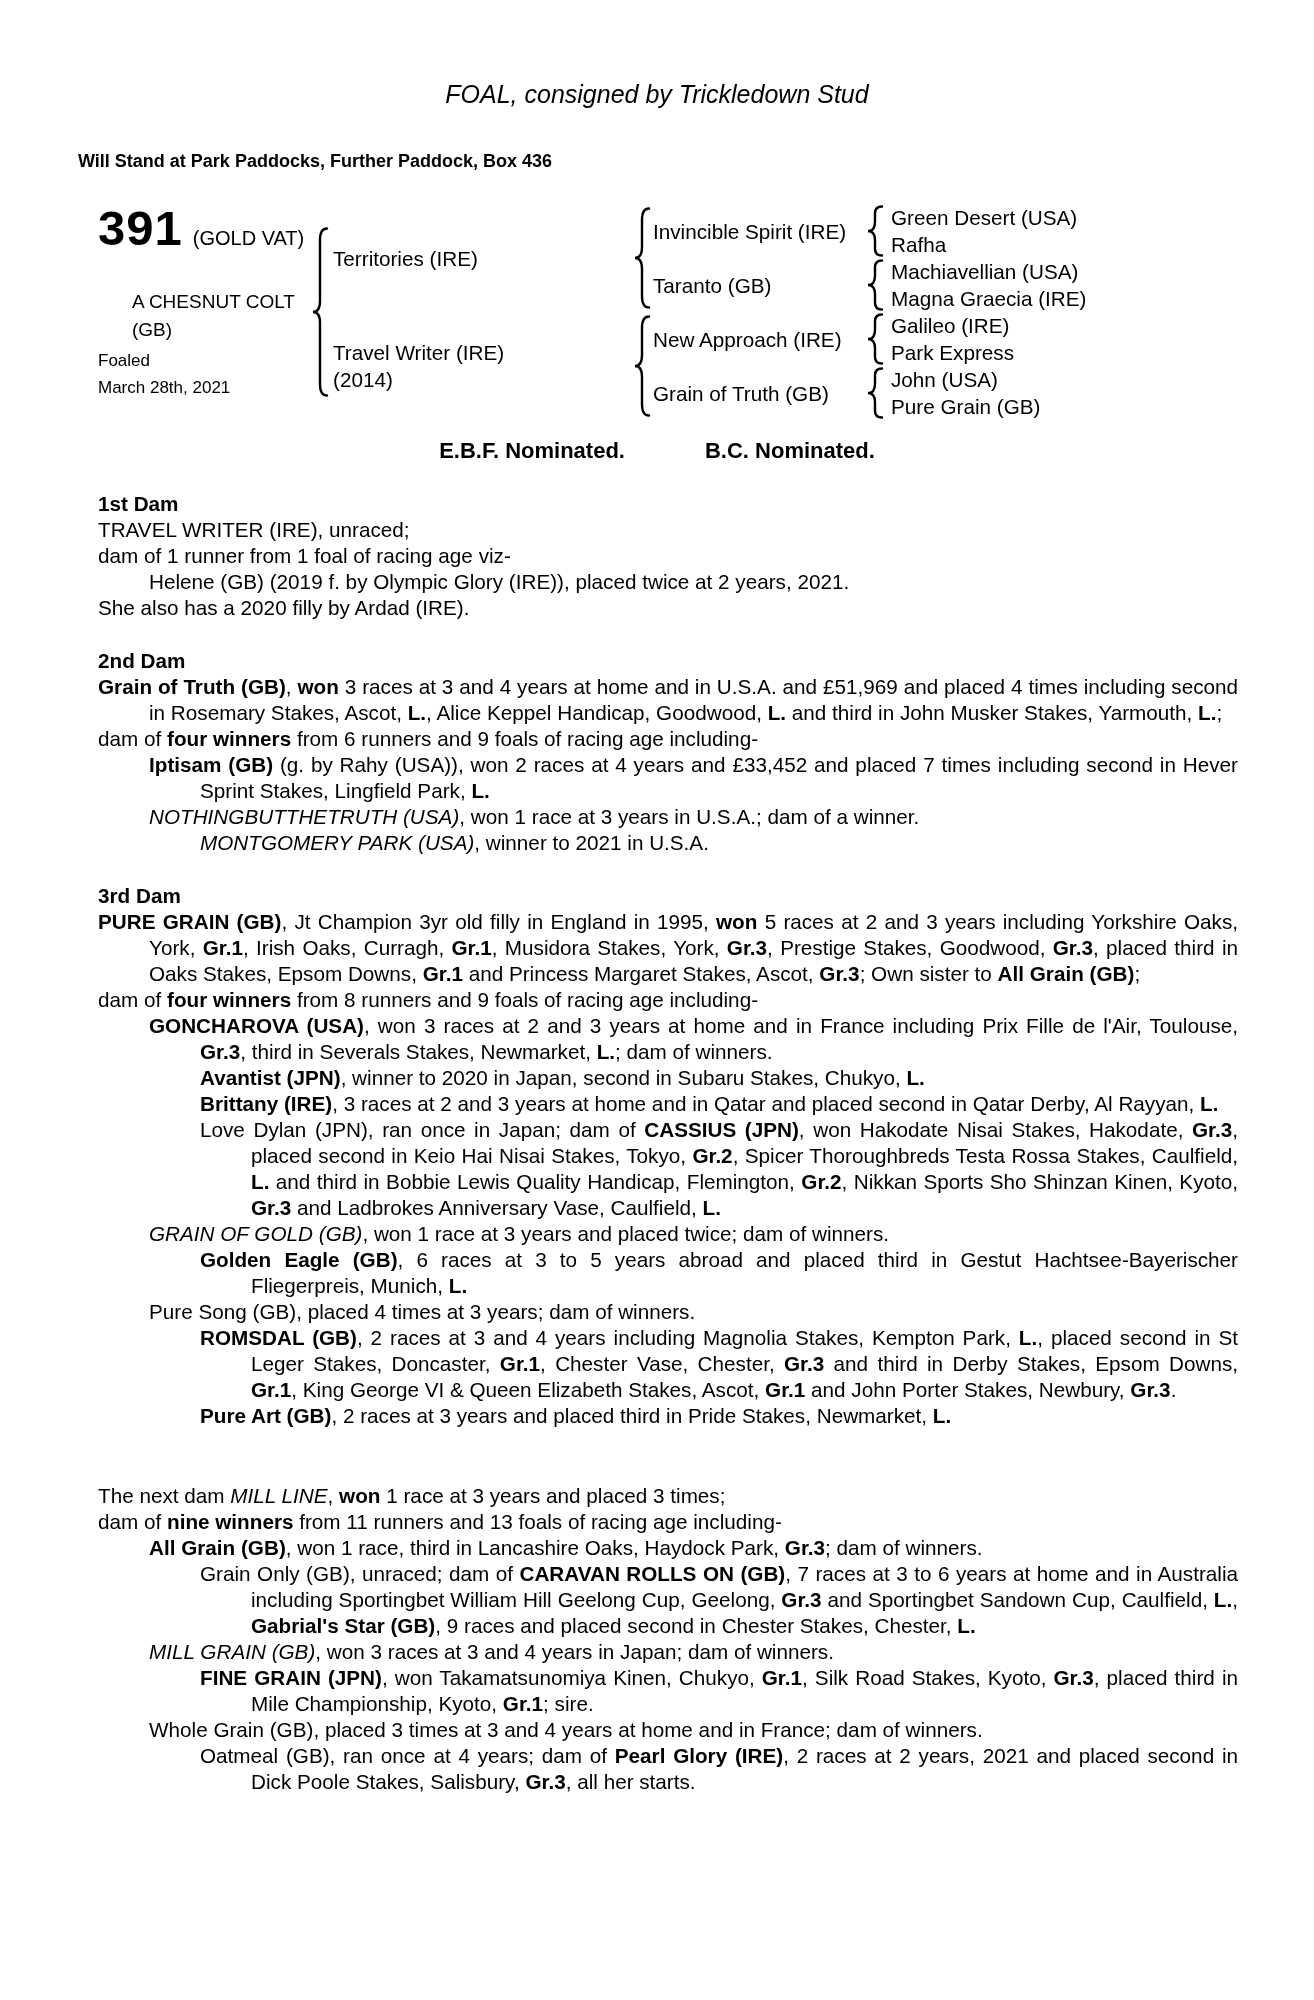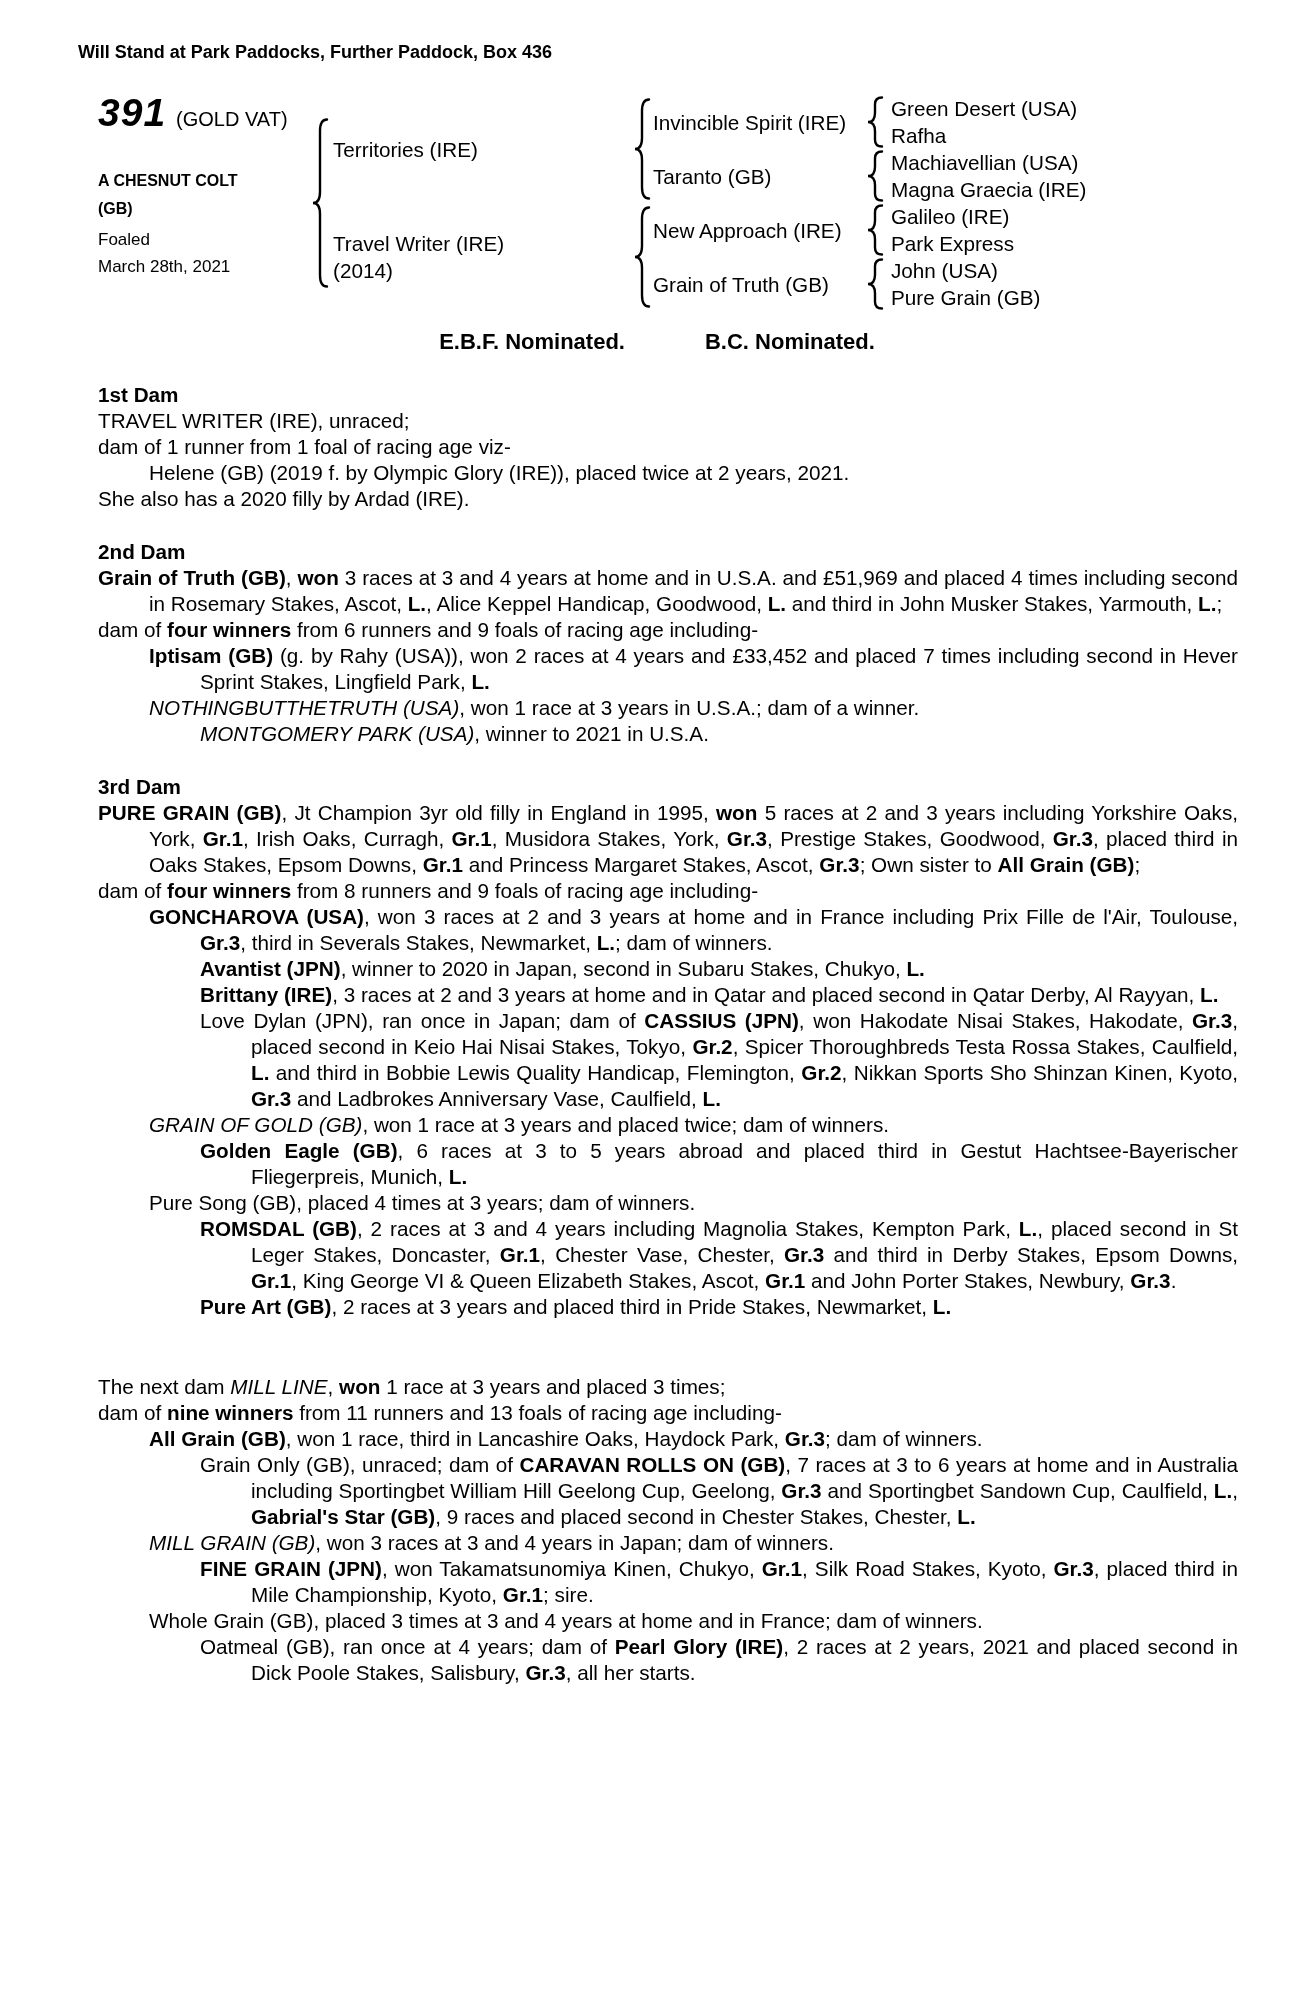--- a/index.html
+++ b/index.html
@@ -3,41 +3,42 @@
 <meta charset="utf-8">
 <style>
   html,body{margin:0;padding:0;background:#e8e8e8;}
   .page{position:relative;width:1314px;height:2000px;background:#ffffff;overflow:hidden;
         font-family:"Liberation Sans",sans-serif;color:#000;}
   .consign{margin:0;padding-top:80px;text-align:center;font-style:italic;font-size:25px;line-height:29px;}
   .stand{margin:38px 0 0 78px;font-weight:bold;font-size:18px;line-height:29px;}
   .ped{position:relative;margin:28px 0 0 98px;height:218px;font-size:20.7px;}
   .lot-col{position:absolute;left:0;top:-4px;width:300px;}
   .lot-line{display:flex;align-items:baseline;gap:10px;}
-  .lot-num{font-weight:bold;font-size:39px;letter-spacing:1px;font-style:italic;}
+  .lot-num{font-weight:bold;font-size:49px;letter-spacing:1px;}
   .lot-vat{font-size:20px;}
-  .colt-name{font-weight:bold;font-size:16px;line-height:28px;margin-top:32px;}
+  .colt-name{font-weight:normal;font-size:19px;line-height:28px;margin-top:32px;margin-left:34px;}
   .lot-sub{font-size:17px;line-height:27px;margin-top:3px;}
   .pname{position:absolute;white-space:nowrap;line-height:27px;}
   .noms{display:flex;justify-content:center;gap:80px;font-weight:bold;font-size:22px;margin-top:16px;}
   #sections{margin:0 76px 0 98px;font-size:20.7px;line-height:26px;}
   .dam-heading{font-weight:bold;margin-top:27px;}
   .section.no-heading{margin-top:54px;}
   .para{text-align:justify;}
   .para b{font-weight:bold;}
   .para i{font-style:italic;}
   .lvl0{padding-left:51px;text-indent:-51px;}
   .lvl1{padding-left:102px;text-indent:-51px;}
   .lvl2{padding-left:153px;text-indent:-51px;}
 </style>
 </head>
 <body>
 
 <div class="page">
 
+  <div class="consign">FOAL, consigned by Trickledown Stud</div>
   <div class="stand">Will Stand at Park Paddocks, Further Paddock, Box 436</div>
 
   <div class="ped" id="ped">
     <div class="lot-col">
       <div class="lot-line">
         <span class="lot-num">391</span>
         <span class="lot-vat">(GOLD VAT)</span>
       </div>
       <div class="colt-name">A CHESNUT COLT</div>
       <div class="colt-name" style="margin-top:0;">(GB)</div>

